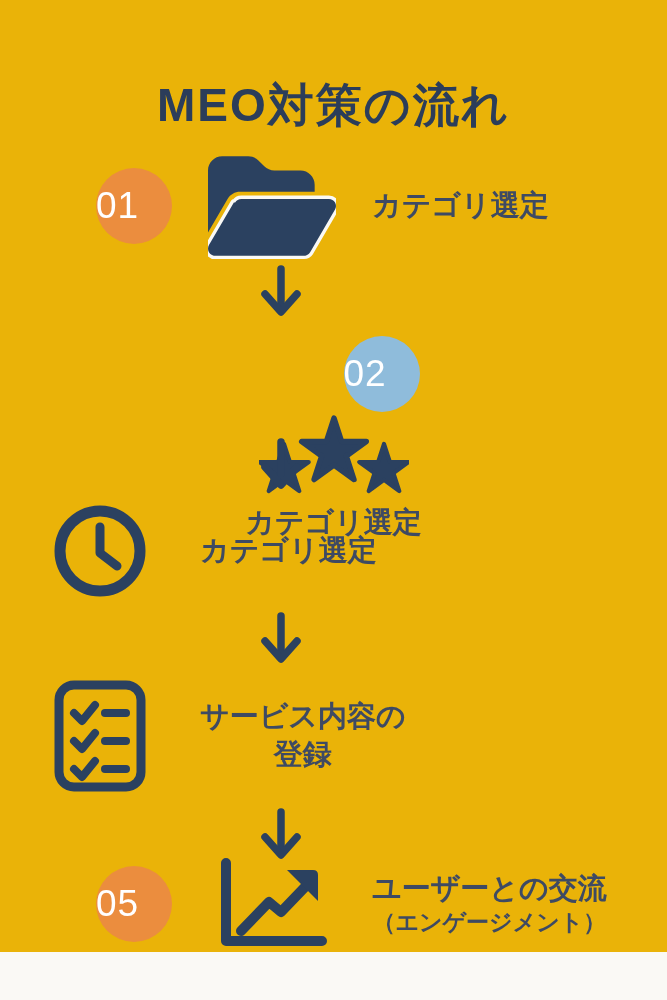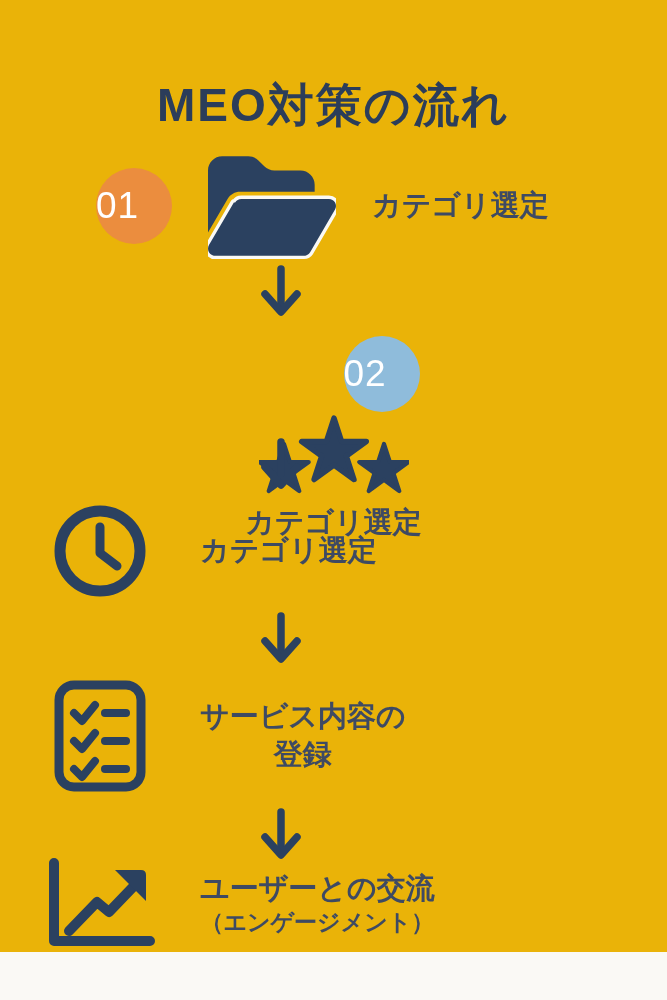--- a/index.html
+++ b/index.html
@@ -140,20 +140,23 @@
   </div>
 
   <div class="arrow" style="top:808px;left:257px;">
     <svg width="48" height="54" viewBox="0 0 48 54">
       <path d="M24 4 L24 44" stroke="#2B4160" stroke-width="7.5" stroke-linecap="round" fill="none"></path>
       <path d="M8 29 L24 47 L40 29" stroke="#2B4160" stroke-width="7.5" stroke-linecap="round" stroke-linejoin="round" fill="none"></path>
     </svg>
   </div>
 
   <div class="step" style="top:852px;height:104px;">
+    <div class="badge orange">
+      <span>05</span>
+    </div>
     <div class="icon-box">
       <svg width="118" height="98" viewBox="0 0 118 98">
         <path d="M13 8 L13 86 L109 86" stroke="#2B4160" stroke-width="10" stroke-linecap="round" stroke-linejoin="round" fill="none"></path>
         <path d="M28 76 L56 47 L68 57 L92 32" stroke="#2B4160" stroke-width="10" stroke-linecap="round" stroke-linejoin="round" fill="none"></path>
         <path d="M74 15 L100 15 Q105 15 105 20 L105 46 Z" fill="#2B4160"></path>
       </svg>
     </div>
     <div class="label">
       <span>ユーザーとの交流</span>
       <span class="label-sub">（エンゲージメント）</span>

